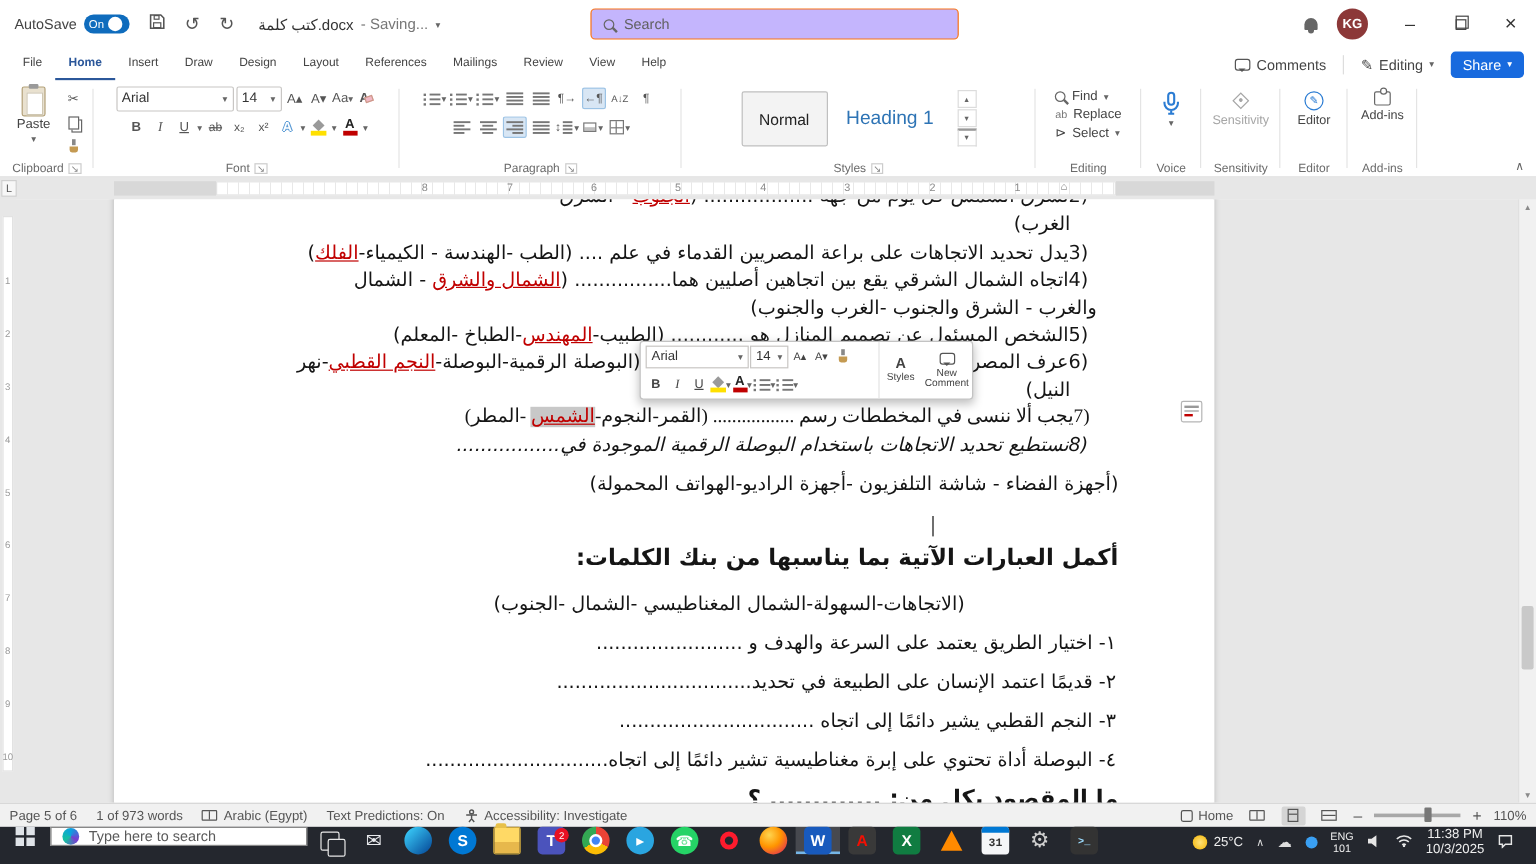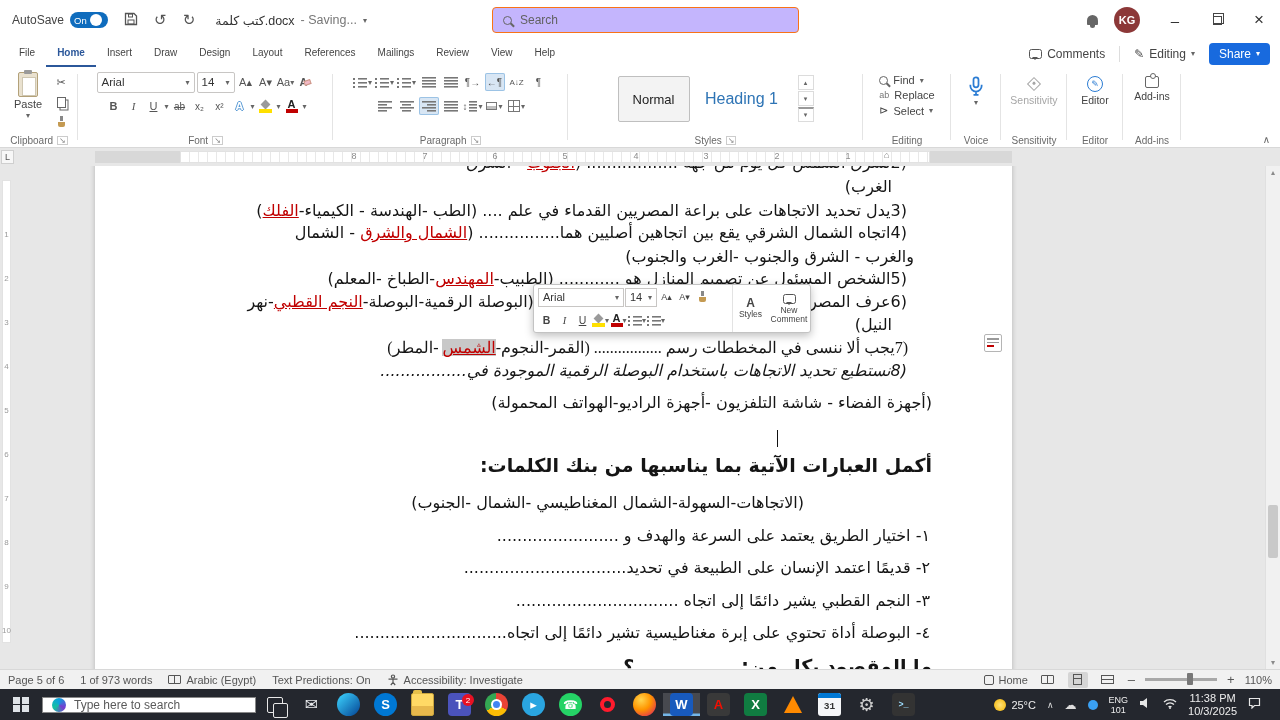--- a/index.html
+++ b/index.html
@@ -170,21 +170,21 @@
 .vico{width:20px;height:16px;display:flex;align-items:center;justify-content:center;border-radius:2px}
 .vico.on{background:#d5d5d5}
 .v-read{width:13px;height:9px;border:1.2px solid #555;border-radius:1px;background:linear-gradient(#555 0 0) 50% 0/1px 100% no-repeat}
 .v-print{width:9px;height:11px;border:1.2px solid #555;background:linear-gradient(#555 0 0) 0 2.5px/100% 1px no-repeat}
 .v-web{width:13px;height:9px;border:1.2px solid #555;background:linear-gradient(#555 0 0) 0 2.5px/100% 1px no-repeat}
 .ztrack{width:72px;height:2.5px;background:#a8a8a8;position:relative}
 .zthumb{position:absolute;left:58%;top:-5px;width:6px;height:12px;background:#777;border-radius:1px}
 .zpm{font-size:13px;color:#555}
 
 
-.taskbar{position:absolute;top:689px;left:0;right:0;height:31px;background:#24272e;display:flex;align-items:center;color:#eee}
+.taskbar{position:absolute;top:689px;left:0;right:0;height:31px;background:#24272e;display:flex;align-items:flex-start;color:#eee}
 .start{width:42px;display:flex;align-items:center;justify-content:center}
 .winlogo{display:grid;grid-template-columns:7px 7px;grid-template-rows:7px 7px;gap:1.5px}
 .winlogo i{background:#dfe3e8}
 .tsearchbar{width:214px;background:#fff;display:flex;align-items:center;gap:8px;padding:0 9px;color:#5a5a5a;font-size:12px;border:1px solid #888}
 .bingdot{width:14px;height:14px;border-radius:50%;background:conic-gradient(#0aa2e0,#7a3bd0,#15c0a0,#0aa2e0);flex:0 0 auto}
 .tapps{display:flex;align-items:stretch}
 .tslot{width:37px;display:flex;align-items:center;justify-content:center;position:relative}
 .tslot.active{background:rgba(255,255,255,.16);box-shadow:inset 0 -2.5px 0 #75b6e7}
 .ticon{width:23px;height:23px;border-radius:4px;display:flex;align-items:center;justify-content:center;font-size:13px;font-weight:bold}
 .tbadge{position:absolute;top:1px;right:4px;min-width:12px;height:12px;border-radius:6px;background:#e81123;color:#fff;

